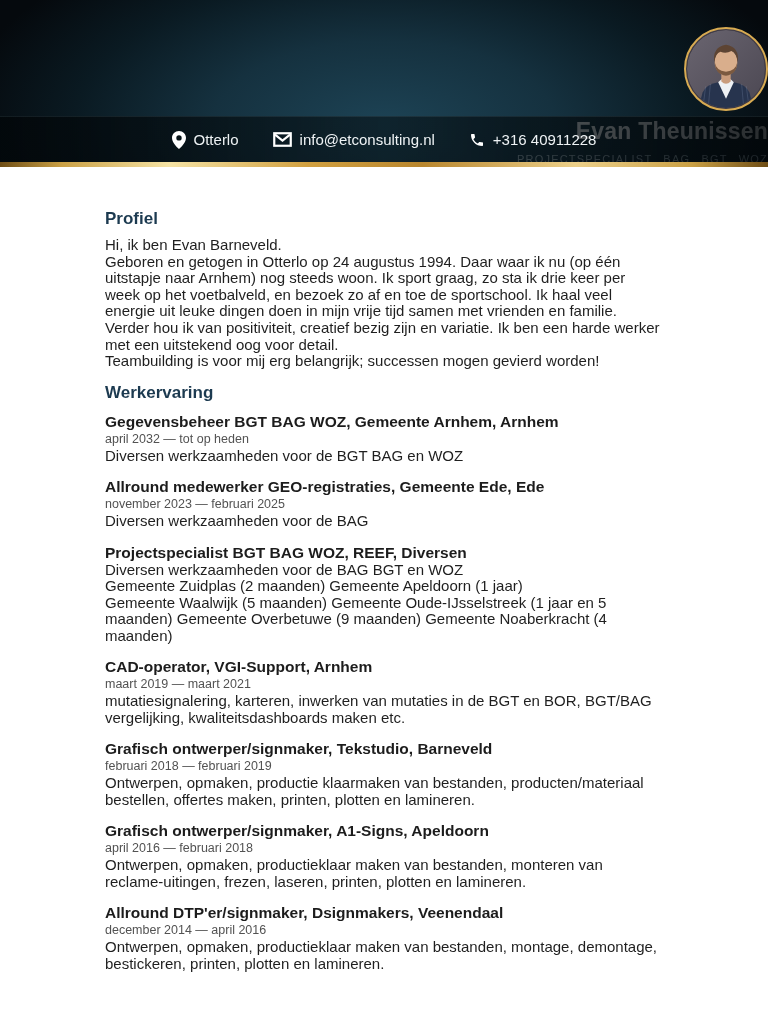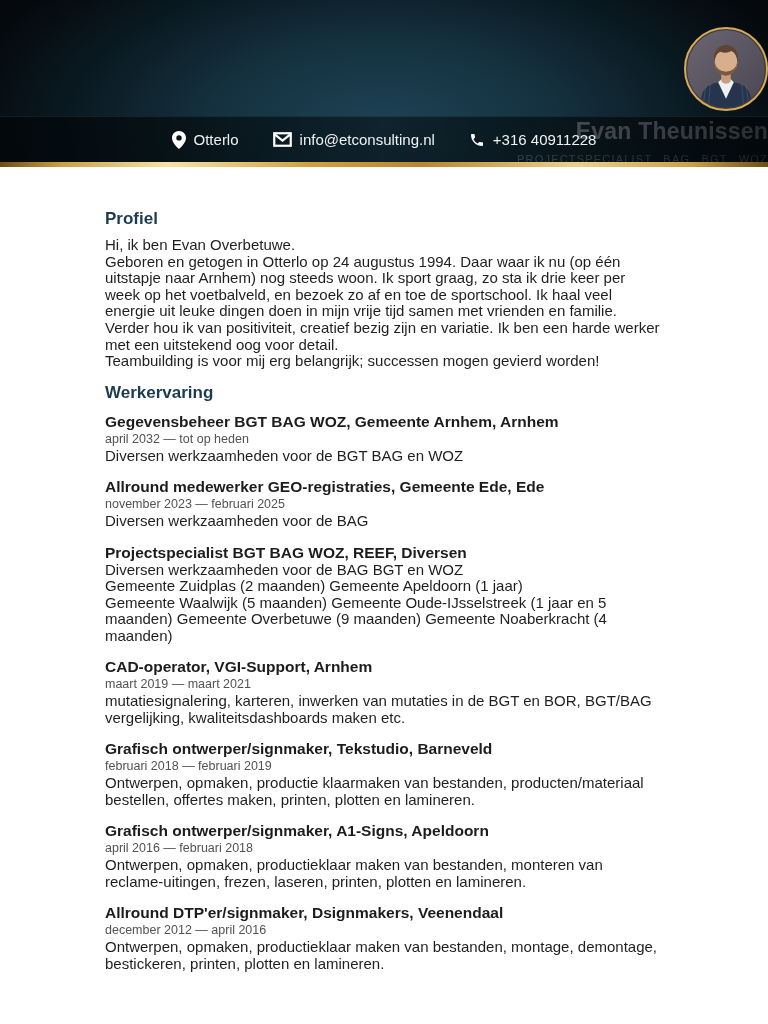--- a/index.html
+++ b/index.html
@@ -150,21 +150,21 @@
     </div>
 
     <div class="gold-line"></div>
   </header>
 
   <main class="main">
 
     <section class="profile">
       <h2 class="section-heading">Profiel</h2>
       <div class="profile-text">
-        <p>Hi, ik ben Evan Overbetuwe.</p>
+        <p>Hi, ik ben Evan Barneveld.</p>
         <p>Geboren en getogen in Otterlo op 24 augustus 1994. Daar waar ik nu (op één uitstapje naar Arnhem) nog steeds woon. Ik sport graag, zo sta ik drie keer per week op het voetbalveld, en bezoek zo af en toe de sportschool. Ik haal veel energie uit leuke dingen doen in mijn vrije tijd samen met vrienden en familie. Verder hou ik van positiviteit, creatief bezig zijn en variatie. Ik ben een harde werker met een uitstekend oog voor detail.</p>
         <p>Teambuilding is voor mij erg belangrijk; successen mogen gevierd worden!</p>
       </div>
     </section>
 
     <section class="experience">
       <h2 class="section-heading">Werkervaring</h2>
 
       <article class="job">
         <h3 class="job-title">Gegevensbeheer BGT BAG WOZ, Gemeente Arnhem, Arnhem</h3>
@@ -198,19 +198,19 @@
       </article>
 
       <article class="job">
         <h3 class="job-title">Grafisch ontwerper/signmaker, A1-Signs, Apeldoorn</h3>
         <div class="job-period">april 2016 — februari 2018</div>
         <p class="job-desc">Ontwerpen, opmaken, productieklaar maken van bestanden, monteren van reclame-uitingen, frezen, laseren, printen, plotten en lamineren.</p>
       </article>
 
       <article class="job">
         <h3 class="job-title">Allround DTP'er/signmaker, Dsignmakers, Veenendaal</h3>
-        <div class="job-period">december 2012 — april 2016</div>
+        <div class="job-period">december 2014 — april 2016</div>
         <p class="job-desc">Ontwerpen, opmaken, productieklaar maken van bestanden, montage, demontage, bestickeren, printen, plotten en lamineren.</p>
       </article>
 
     </section>
   </main>
 </div>
 
 </body></html>

